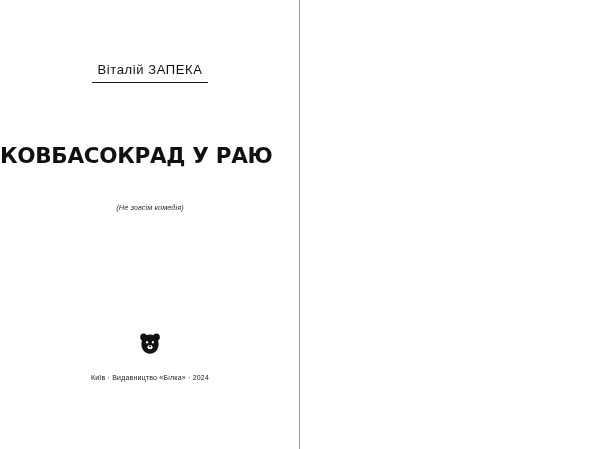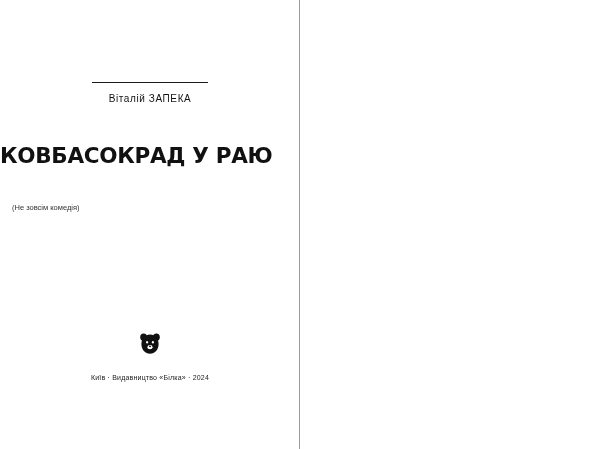--- a/index.html
+++ b/index.html
@@ -42,24 +42,23 @@
     background: #9a9a9a;
   }
 
   
   .author {
     position: absolute;
     top: 62px;
     left: 0;
     width: 300px;
     text-align: center;
-    font-size: 10px;
+    font-size: 13px;
     letter-spacing: 0.6px;
     color: #111;
-    margin-top: 31px;
   }
   .author-rule {
     position: absolute;
     top: 82px;
     left: 92px;
     width: 116px;
     height: 1px;
     background: #1b1b1b;
   }
   .booktitle {
@@ -71,23 +70,25 @@
     font-family: "DejaVu Sans", sans-serif;
     font-weight: bold;
     font-size: 21.5px;
     letter-spacing: -0.3px;
     color: #111;
     white-space: nowrap;
   }
   .subtitle {
     position: absolute;
     top: 203px;
-    left: 12px;
+    left: 0;
     width: 300px;
+    text-align: center;
     font-size: 7.5px;
+    font-style: italic;
     color: #333;
   }
   .logo-mark {
     position: absolute;
     top: 331px;
     left: 0;
     width: 300px;
     text-align: center;
     line-height: 1;
   }

